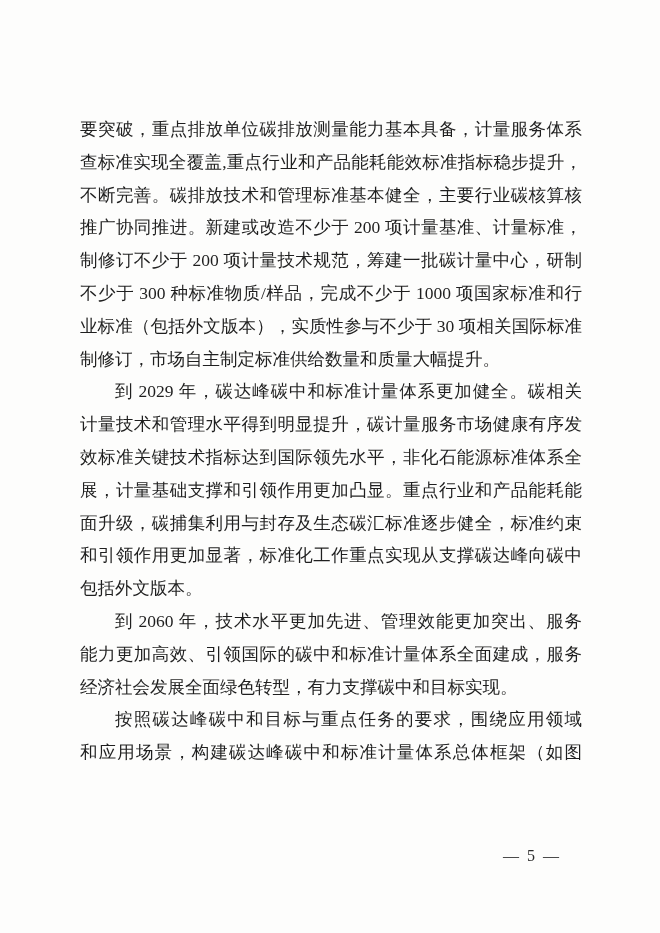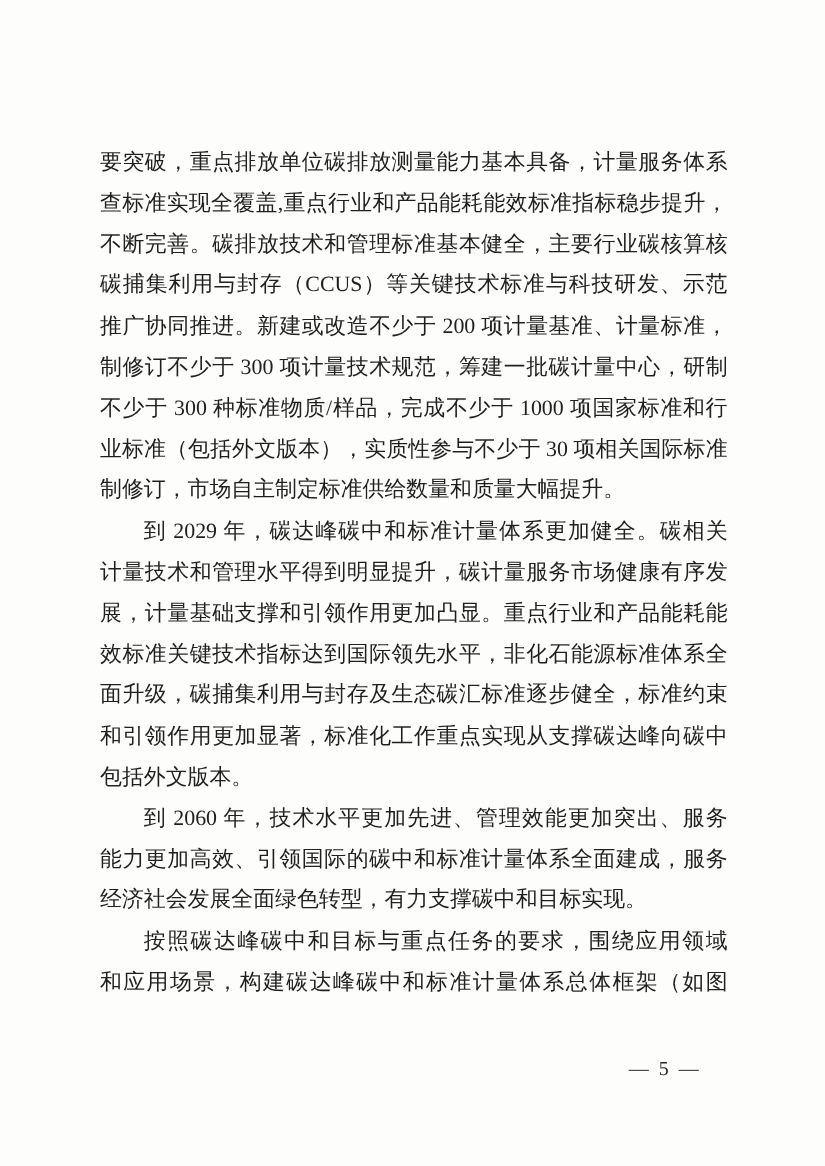--- a/index.html
+++ b/index.html
@@ -54,32 +54,31 @@
 </style>
 </head>
 <body>
 
 <div class="page">
   <div class="doc-body">
       <div class="para">
         <div class="line">要突破，重点排放单位碳排放测量能力基本具备，计量服务体系</div>
         <div class="line">查标准实现全覆盖,重点行业和产品能耗能效标准指标稳步提升，</div>
         <div class="line">不断完善。碳排放技术和管理标准基本健全，主要行业碳核算核</div>
-        <div class="line">碳捕集利用与封存（CCUS）等关键技术标准与科技研发、示范</div>
         <div class="line">推广协同推进。新建或改造不少于 200 项计量基准、计量标准，</div>
-        <div class="line">制修订不少于 300 项计量技术规范，筹建一批碳计量中心，研制</div>
+        <div class="line">制修订不少于 200 项计量技术规范，筹建一批碳计量中心，研制</div>
         <div class="line">不少于 300 种标准物质/样品，完成不少于 1000 项国家标准和行</div>
         <div class="line">业标准（包括外文版本），实质性参与不少于 30 项相关国际标准</div>
         <div class="line last">制修订，市场自主制定标准供给数量和质量大幅提升。</div>
       </div>
       <div class="para">
         <div class="line indent">到 2029 年，碳达峰碳中和标准计量体系更加健全。碳相关</div>
         <div class="line">计量技术和管理水平得到明显提升，碳计量服务市场健康有序发</div>
+        <div class="line">效标准关键技术指标达到国际领先水平，非化石能源标准体系全</div>
         <div class="line">展，计量基础支撑和引领作用更加凸显。重点行业和产品能耗能</div>
-        <div class="line">效标准关键技术指标达到国际领先水平，非化石能源标准体系全</div>
         <div class="line">面升级，碳捕集利用与封存及生态碳汇标准逐步健全，标准约束</div>
         <div class="line">和引领作用更加显著，标准化工作重点实现从支撑碳达峰向碳中</div>
         <div class="line last">包括外文版本。</div>
       </div>
       <div class="para">
         <div class="line indent">到 2060 年，技术水平更加先进、管理效能更加突出、服务</div>
         <div class="line">能力更加高效、引领国际的碳中和标准计量体系全面建成，服务</div>
         <div class="line last">经济社会发展全面绿色转型，有力支撑碳中和目标实现。</div>
       </div>
       <div class="para">

